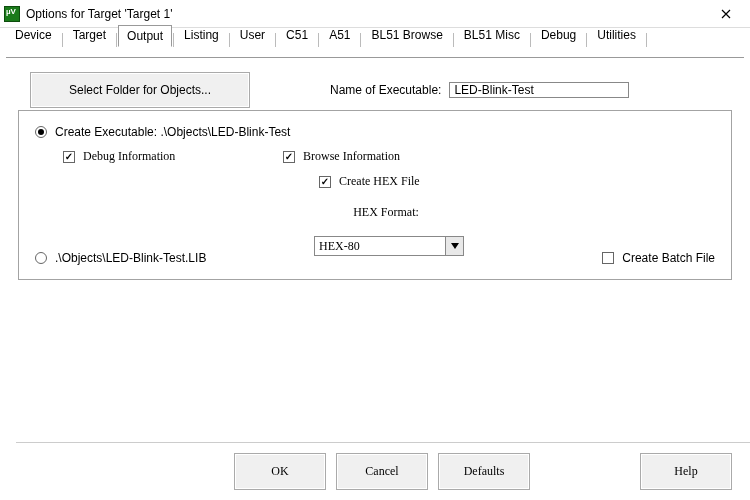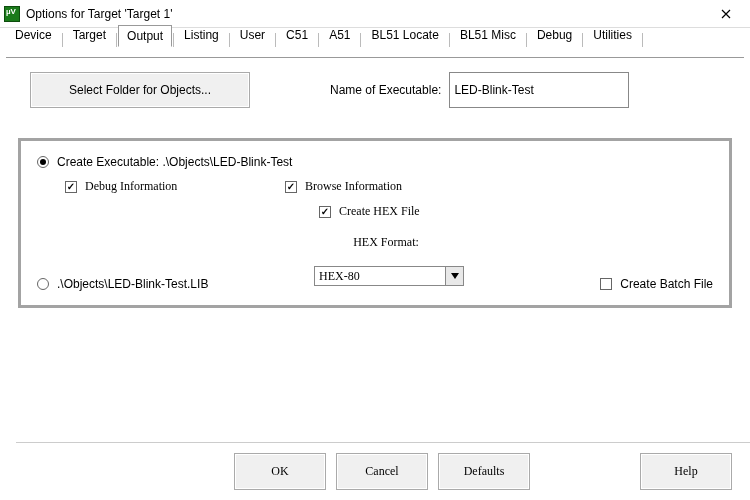--- a/index.html
+++ b/index.html
@@ -91,25 +91,25 @@
     text-align: center;
     cursor: default;
     font-size: 12px;
     box-shadow: inset 0 0 0 1px #fff;
   }
   .input-text {
     border: 1px solid #888;
     padding: 2px 4px;
     font-size: 12px;
     background: #fff;
-    height: 36px;
+    height: 16px;
   }
   .groupbox {
-    border: 3px solid #a3a3a3;
-    margin-top: 30px;
+    border: 1px solid #a3a3a3;
+    margin-top: 2px;
     padding: 14px 16px 14px 16px;
     position: relative;
     height: 170px;
   }
   .radio, .chk {
     width: 12px; height: 12px;
     border: 1px solid #666;
     margin-right: 8px;
     flex-shrink: 0;
     display: inline-flex;
@@ -176,21 +176,21 @@
   <div class="tab active"><span>Output</span></div>
   <div class="tab-sep"></div>
   <div class="tab"><span>Listing</span></div>
   <div class="tab-sep"></div>
   <div class="tab"><span>User</span></div>
   <div class="tab-sep"></div>
   <div class="tab"><span>C51</span></div>
   <div class="tab-sep"></div>
   <div class="tab"><span>A51</span></div>
   <div class="tab-sep"></div>
-  <div class="tab"><span>BL51 Locate</span></div>
+  <div class="tab"><span>BL51 Browse</span></div>
   <div class="tab-sep"></div>
   <div class="tab"><span>BL51 Misc</span></div>
   <div class="tab-sep"></div>
   <div class="tab"><span>Debug</span></div>
   <div class="tab-sep"></div>
   <div class="tab"><span>Utilities</span></div>
   <div class="tab-sep"></div>
 </div>
 
 <div class="content">

